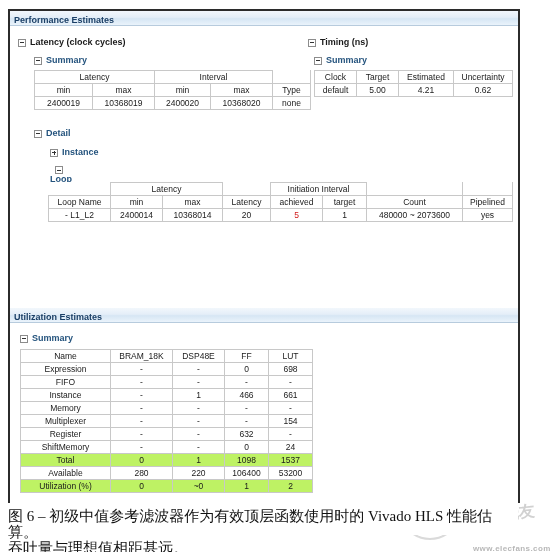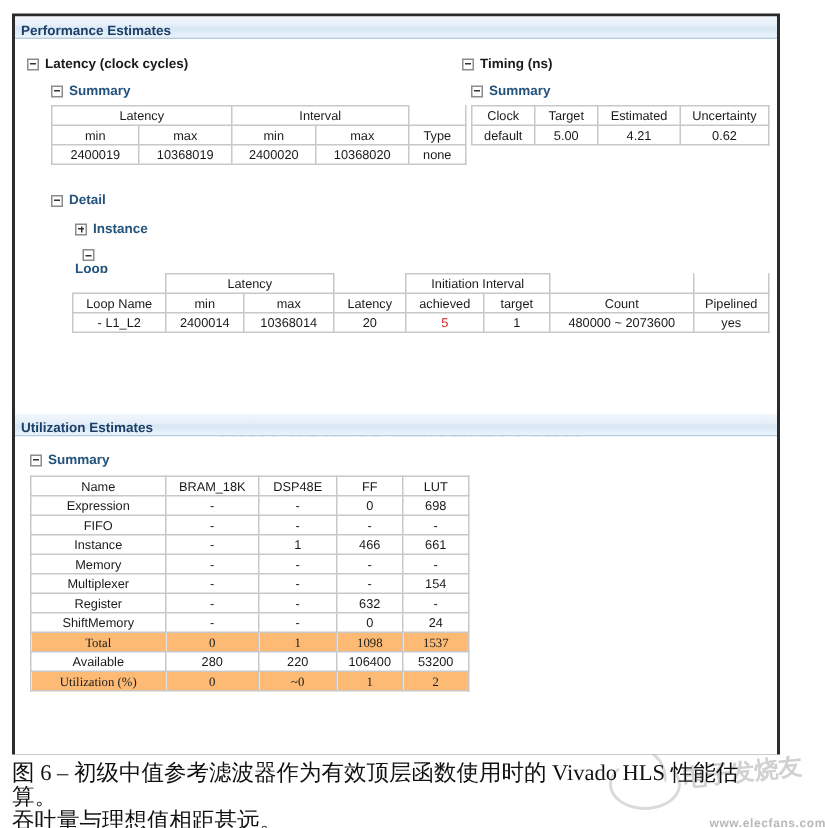--- a/index.html
+++ b/index.html
@@ -177,21 +177,21 @@
     box-sizing: border-box;
   }
   table.grid td.blank {
     border-top-color: #ffffff;
     border-left-color: #ffffff;
     border-right-color: #c8c8c8;
   }
   .num { text-align: right; }
   .lft { text-align: left; }
   .red { color: #d11b1b; }
-  .shade td { background: #fdba74; font-family: Liberation Serif, serif; }
+  .shade td { background: #bef264; }
 
   
   #caption {
     position: absolute;
     left: 8px;
     top: 508px;
     width: 512px;
     font-family: "Liberation Serif", serif;
     font-size: 15px;
     color: #111;
@@ -207,21 +207,21 @@
 <div class="wm wm-logo"></div>
 <div class="wm wm-cn2">电子发烧友</div>
 <div class="wm wm-foot">www.elecfans.com</div>
 
 <div id="window">
 
   <div class="panel-header">
     <span>Performance Estimates</span>
   </div>
 
-  <div class="panel-body" style="height:250px;">
+  <div class="panel-body" style="height:282px;">
 
     <div class="tree-row" style="position:absolute;left:8px;top:11px;">
       <span class="toggle"></span>
       <span>Latency (clock cycles)</span>
     </div>
 
     <div class="tree-row blue" style="position:absolute;left:24px;top:29px;">
       <span class="toggle"></span>
       <span>Summary</span>
     </div>

